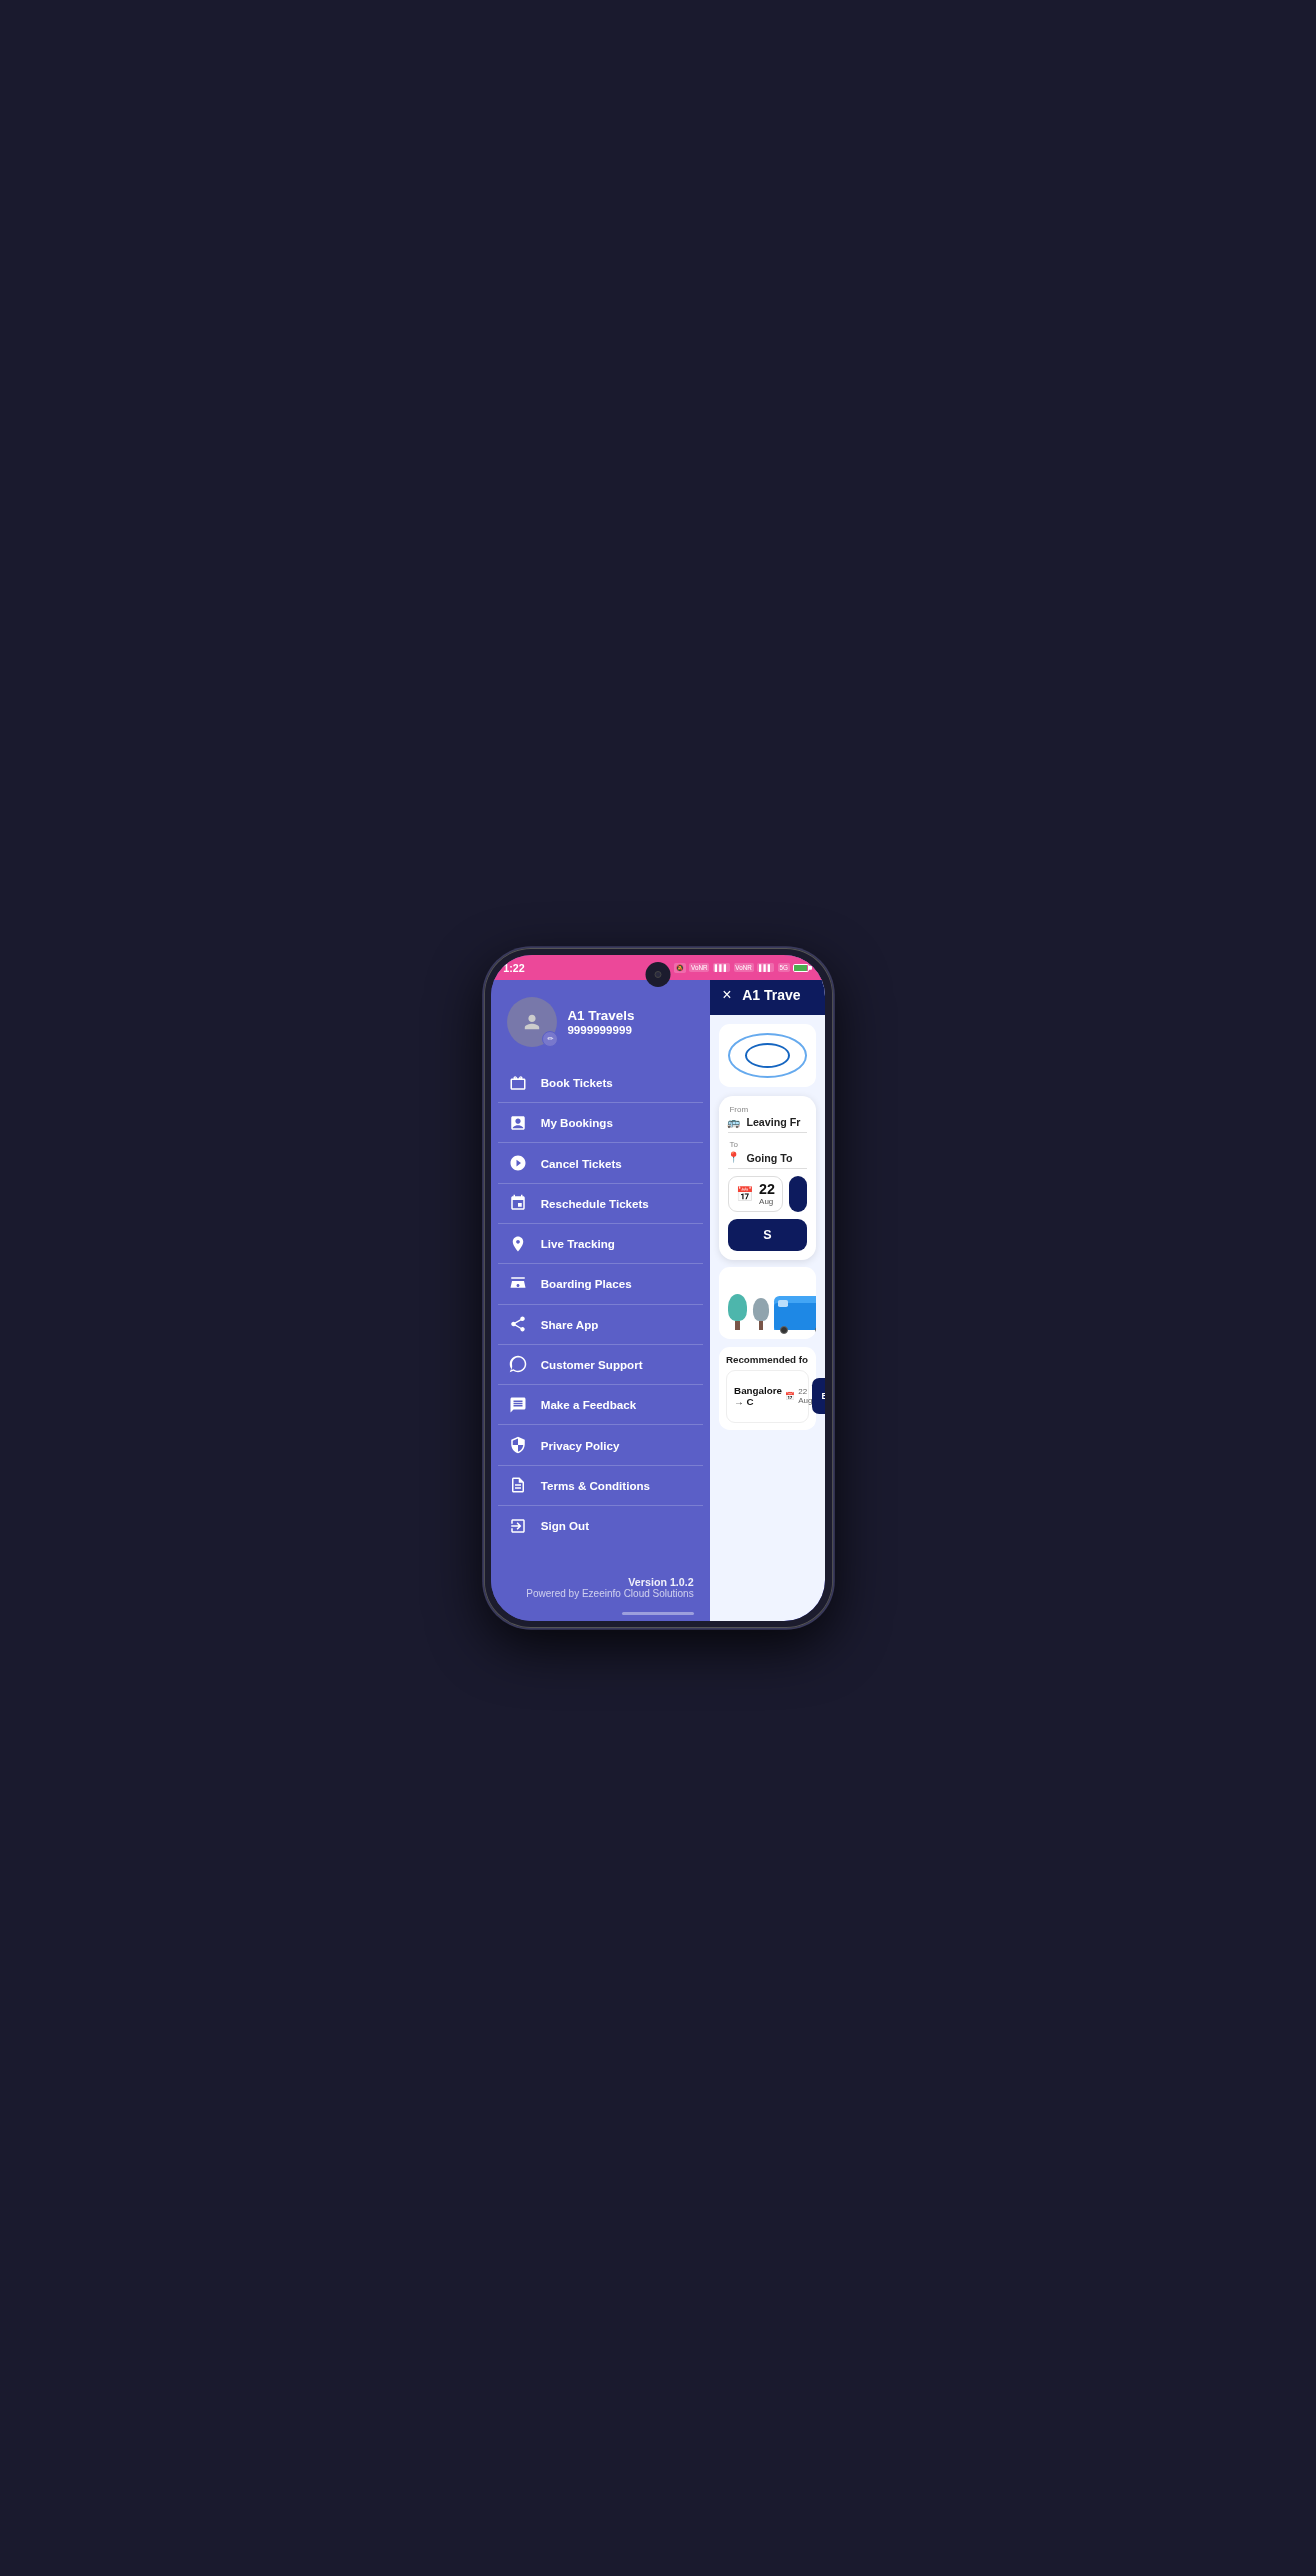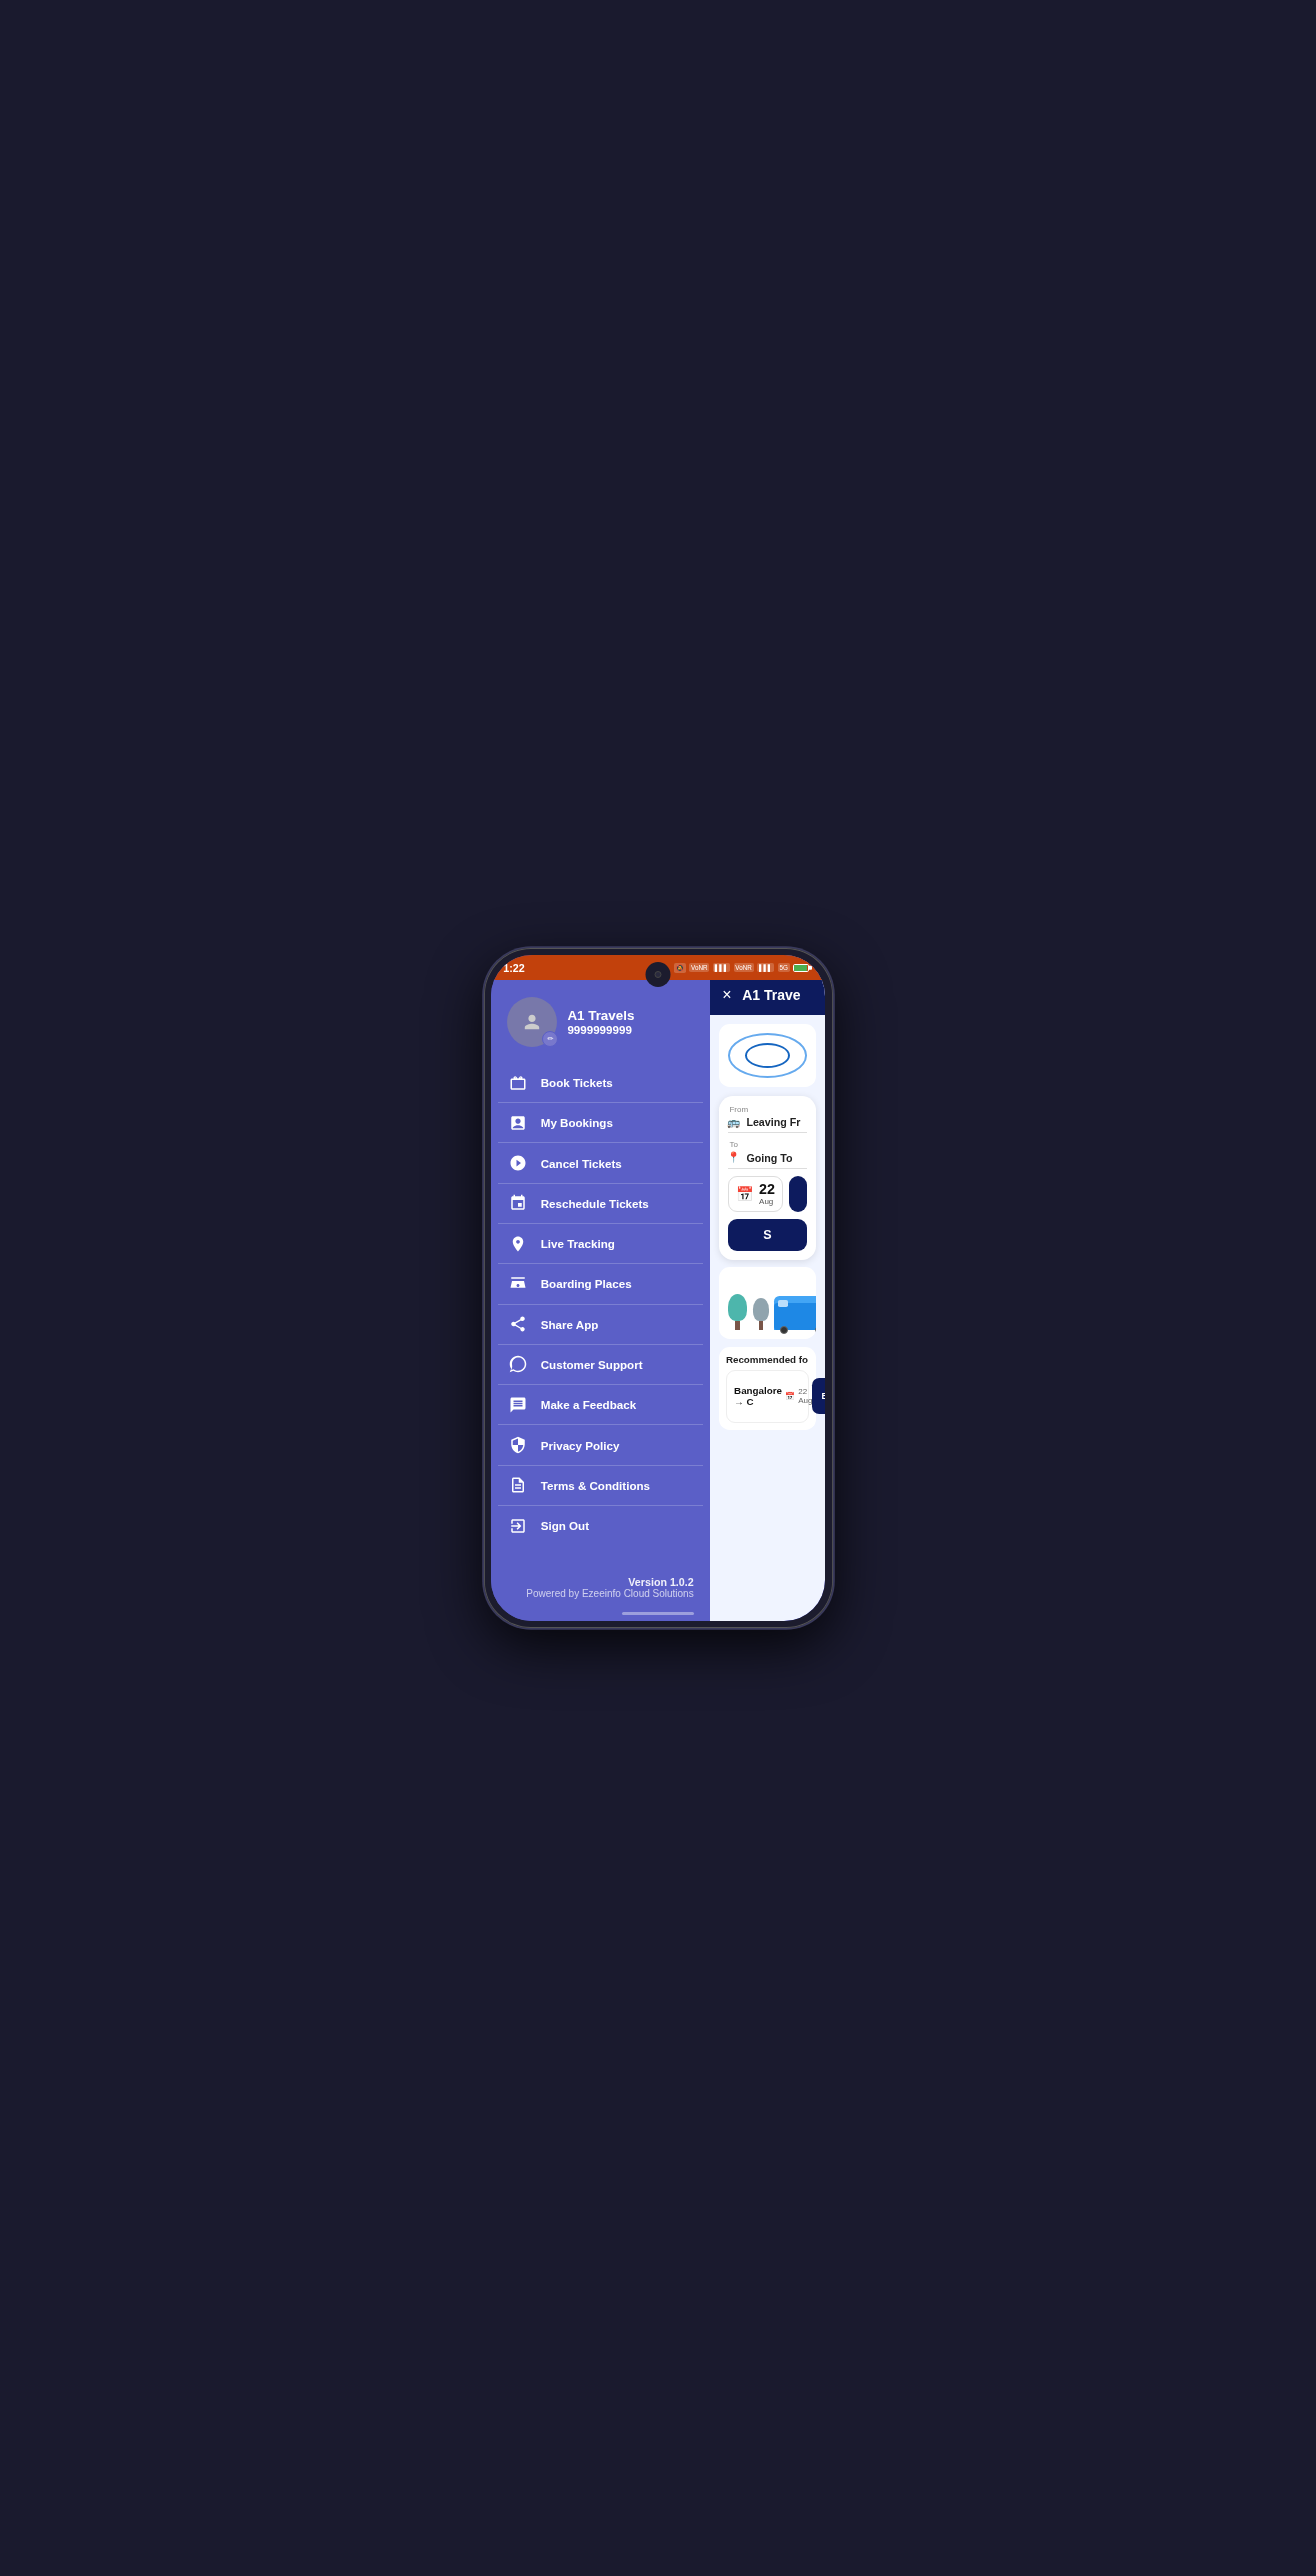--- a/index.html
+++ b/index.html
@@ -30,21 +30,21 @@
       background: #5b5fc7;
       display: flex;
       flex-direction: row;
     }
 
     
     .status-bar {
       position: absolute;
       top: 0; left: 0; right: 0;
       height: 25px;
-      background: #c2410c;
+      background: #ec4899;
       z-index: 10;
       display: flex;
       align-items: center;
       justify-content: space-between;
       padding: 0 16px 0 12.5px;
       border-radius: 41px 41px 0 0;
     }
     .status-time {
       font-size: 10.7px;
       font-weight: 700;

